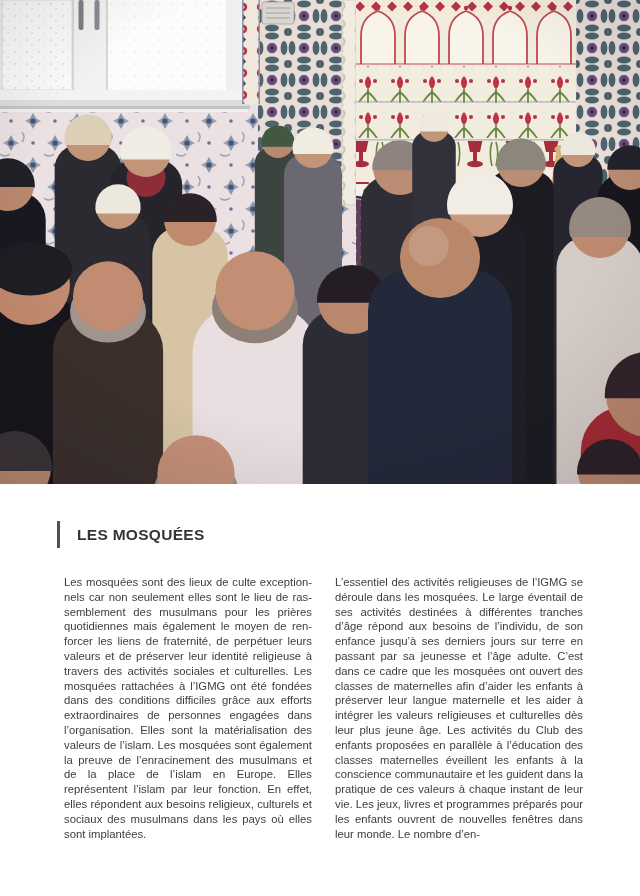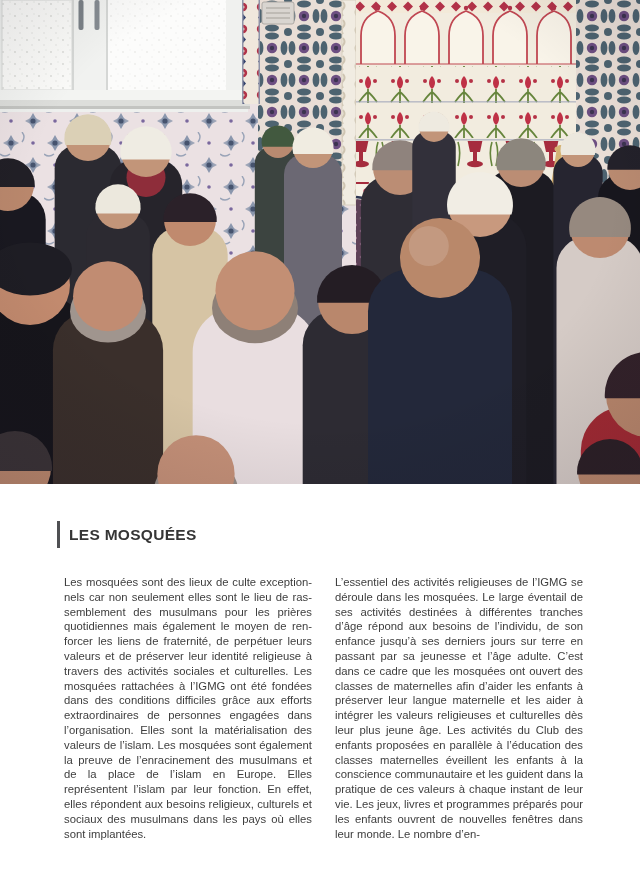--- a/index.html
+++ b/index.html
@@ -3,21 +3,21 @@
 <meta charset="utf-8">
 <style>
   html,body{margin:0;padding:0;}
   body{width:640px;height:896px;background:#ffffff;font-family:"Liberation Sans",sans-serif;}
   .page{position:relative;width:640px;height:896px;background:#ffffff;overflow:hidden;}
   .photo{margin:0;position:absolute;top:0;left:0;width:640px;height:484px;overflow:hidden;}
   .photo svg{display:block;}
   .content{position:absolute;left:57px;top:521px;width:526px;}
   .section-header{display:flex;align-items:center;height:27px;}
   .rule{width:3px;height:27px;background:#4f5053;margin-right:6px;flex:0 0 auto;}
-  .section-header h1{margin:3px;font-size:15.5px;line-height:1;font-weight:bold;color:#353535;letter-spacing:0.3px;}
+  .section-header h1{margin:11px;font-size:15.5px;line-height:1;font-weight:bold;color:#353535;letter-spacing:0.3px;}
   .columns{display:flex;gap:23px;margin-top:27px;margin-left:7px;}
   .col{width:248px;margin:0;font-size:11.3px;line-height:14.8px;text-align:justify;color:#3d3d3d;
        -webkit-hyphens:manual;hyphens:manual;}
 </style>
 </head>
 <body>
 
 <div class="page">
 
   <figure class="photo" aria-label="Fidèles vus de dos en prière dans une mosquée aux murs de carreaux fleuris, fenêtre à gauche, colonne ornée de tulipes et échelle en bois à droite">

